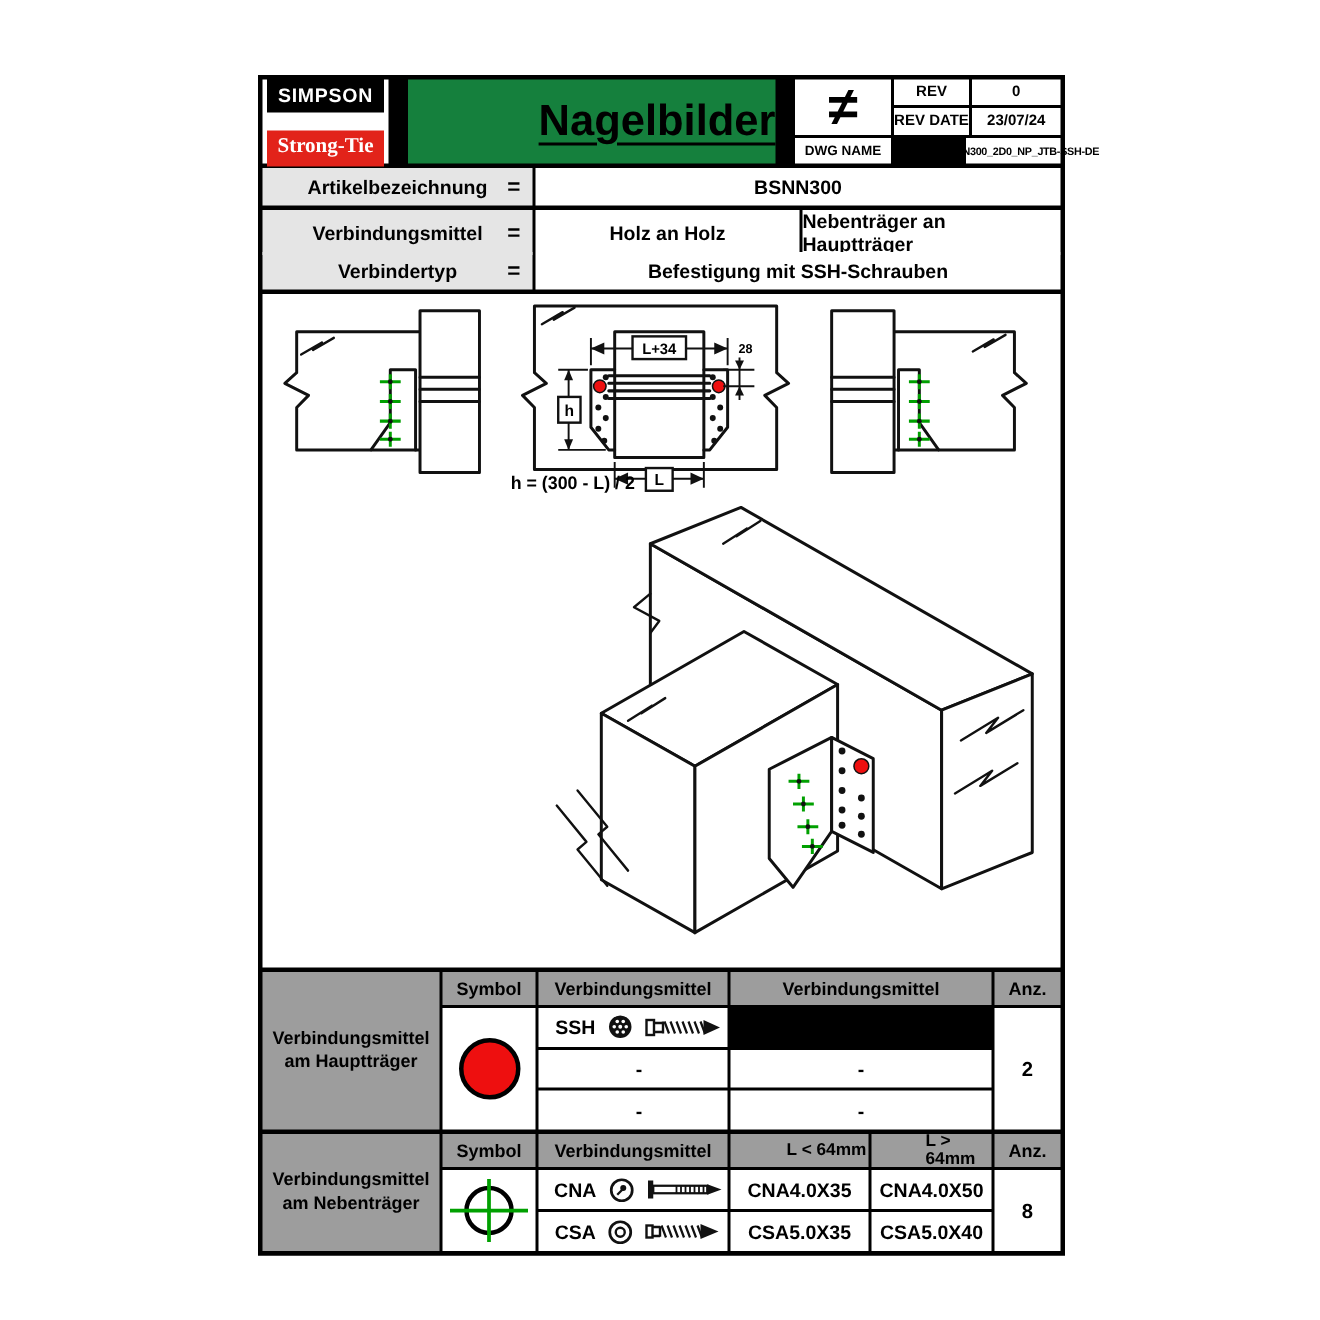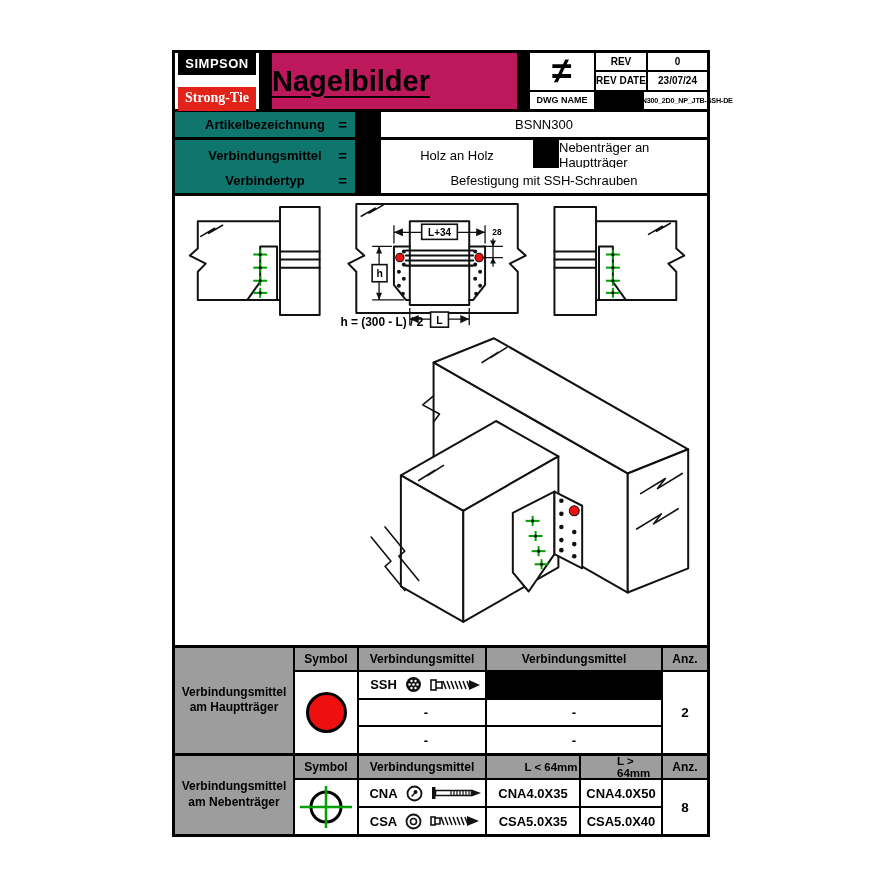--- a/index.html
+++ b/index.html
@@ -11,35 +11,35 @@
     position:absolute; left:172px; top:50px; width:538px; height:787px;
     box-sizing:border-box; border:3px solid #000; background:#000;
     display:flex; flex-direction:column; gap:3px;
   }
   
   .hdr { height:56px; flex:none; display:flex; gap:13px; background:#000; }
   .logo-cell { width:84px; flex:none; background:#fff; display:flex; align-items:center; justify-content:center; }
   .logo { width:78px; }
   .logo-top { background:#000; color:#fff; font-weight:bold; font-size:13px; text-align:center; padding:5px 0 4px; letter-spacing:.5px; }
   .logo-bot { background:#e2231a; color:#fff; font-weight:bold; font-size:14px; text-align:center; padding:3px 0 5px; font-family:"Liberation Serif", serif;margin-top:12px; }
-  .title-cell { flex:1; background:#be185d; display:flex; align-items:center; justify-content:flex-start; }
+  .title-cell { flex:1; background:#15803d; display:flex; align-items:center; justify-content:flex-end; }
   .title { font-size:29px; font-weight:bold; text-decoration:underline; text-decoration-thickness:2px; text-underline-offset:5px; }
   .rev-block { width:177px; flex:none; display:grid; grid-template-columns:64px 50px 1fr; grid-template-rows:1fr 1fr 1fr; gap:2px; background:#000; }
   .rev-block > div { background:#fff; display:flex; align-items:center; justify-content:center; font-weight:bold; }
   .neq-cell { grid-row:1/3; font-size:36px; font-weight:bold; }
   .rev-lbl,.rev-val { font-size:10px; }
   .dwg-lbl { font-size:9px; }
   .dwg-val { font-size:7.2px; letter-spacing:-.2px; white-space:nowrap;margin-left:48px; }
   
   .inforow { height:25px; flex:none; display:grid; gap:2px; background:#000; }
   .cols1 { grid-template-columns:180px 1fr; }
   .cols2 { grid-template-columns:180px 176px 1fr; }
-  .ilabel { background:#0f766e; position:relative; display:flex; align-items:center; justify-content:center; font-weight:bold; font-size:13px; }
+  .ilabel { background:#e5e5e5; position:relative; display:flex; align-items:center; justify-content:center; font-weight:bold; font-size:13px; }
   .ilabel .eq { position:absolute; right:8px; font-size:15px; font-weight:bold; }
-  .ival { background:#fff; display:flex; align-items:center; justify-content:center; font-weight:normal; font-size:13px;margin-left:24px; }
+  .ival { background:#fff; display:flex; align-items:center; justify-content:center; font-weight:bold; font-size:13px; }
   
   .draw { flex:1; background:#fff; }
   .draw svg { display:block; width:100%; height:100%; }
   .ln { stroke:#111; stroke-width:2; fill:none; stroke-linejoin:round; stroke-linecap:round; }
   .lnf { stroke:#111; stroke-width:2; fill:#fff; stroke-linejoin:round; }
   .thin { stroke:#111; stroke-width:1.3; fill:none; }
   .brk { stroke:#111; stroke-width:1.6; fill:none; stroke-linejoin:round; stroke-linecap:round; }
   .dimtxt { font-family:"Liberation Sans",sans-serif; font-weight:bold; fill:#000; }
   .gc line { stroke:#00a000; stroke-width:2; }
   

